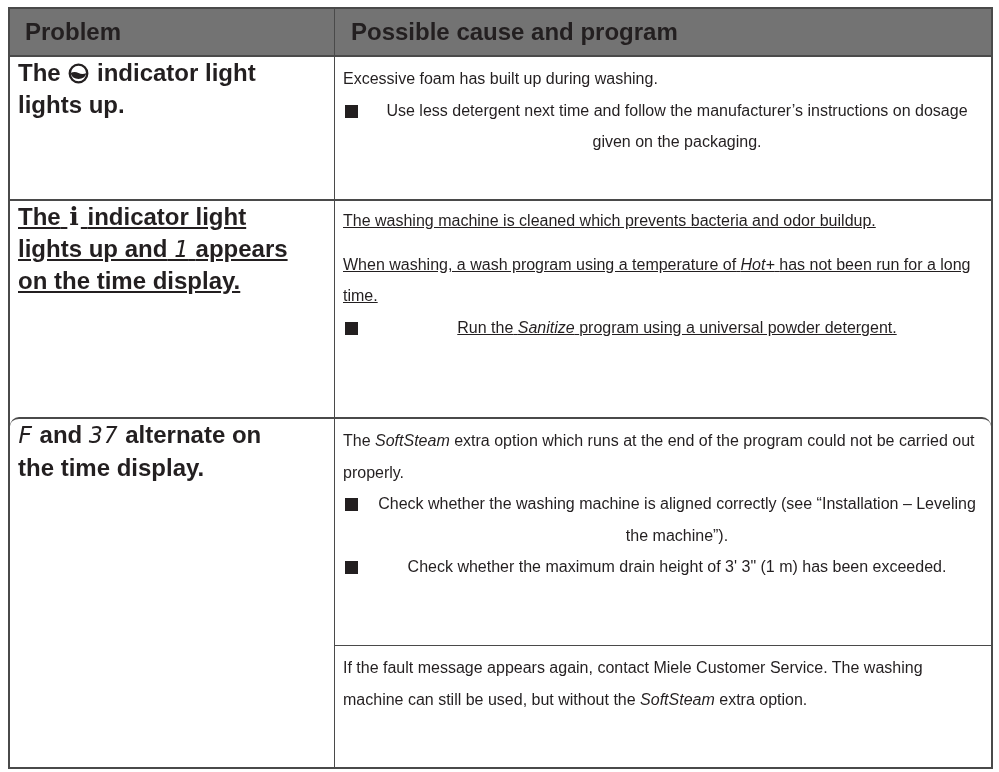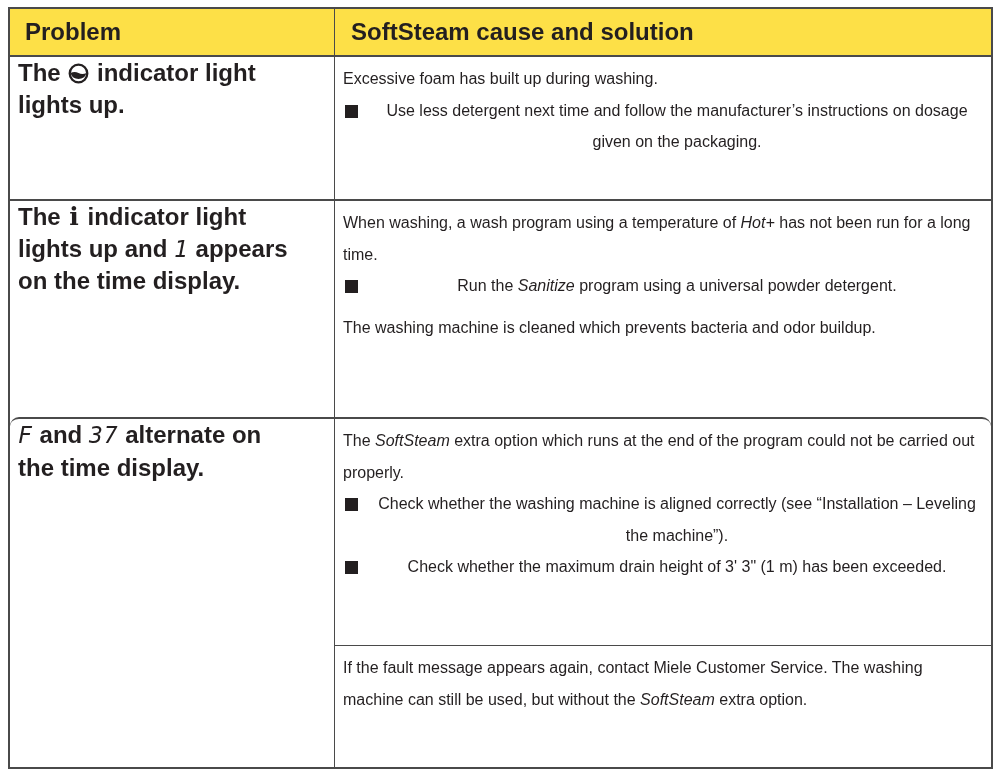--- a/index.html
+++ b/index.html
@@ -23,21 +23,21 @@
       border: 2px solid #4a4a4a;
       box-sizing: border-box;
       border-collapse: collapse;
     }
     .row {
       display: flex;
       border-top: 2px solid #4a4a4a;
     }
     .row.header {
       border-top: none;
-      background: #fde047;
+      background: #737373;
       height: 46px;
     }
     .cell-problem {
       width: 325px;
       box-sizing: border-box;
       border-right: 1.5px solid #4a4a4a;
       padding: 0 8px 8px 8px;
       font-weight: bold;
       font-size: 24px;
       line-height: 31.5px;
@@ -115,21 +115,21 @@
       letter-spacing: 1px;
     }
   </style>
 </head>
 <body>
 
 <div class="table">
 
   <div class="row header">
     <div class="cell-problem">Problem</div>
-    <div class="cell-solution">SoftSteam cause and solution</div>
+    <div class="cell-solution">Possible cause and program</div>
   </div>
 
   <div class="row" style="height:142px;">
     <div class="cell-problem">
       <span>The</span>
       <svg class="icon-foam" viewBox="0 0 22 22">
         <circle cx="11" cy="11" r="9.2" fill="none" stroke="#231f20" stroke-width="2.4"></circle>
         <path d="M2.6 10.5 Q7 8.5 11 10.5 Q15 12.5 19.4 10.5 A8.8 8.8 0 0 1 2.6 10.5 Z" fill="#231f20"></path>
       </svg>
       <span>indicator light</span><br>
@@ -139,48 +139,48 @@
       <div class="block">
         <p class="para">Excessive foam has built up during washing.</p>
         <div class="bullet">
           <span class="bullet-mark"></span>
           <span class="bullet-text">Use less detergent next time and follow the manufacturer’s instructions on dosage given on the packaging.</span>
         </div>
       </div>
     </div>
   </div>
 
-  <div class="row" style="height:216px;">
+  <div class="row" style="height:216px;text-decoration:underline;">
     <div class="cell-problem">
       <span>The</span>
       <span class="icon-info">i</span>
       <span>indicator light</span><br>
       <span>lights up and</span>
       <span class="seg">1</span>
       <span>appears</span><br>
       <span>on the time display.</span>
     </div>
     <div class="cell-solution">
+      <div class="block" style="padding-top:4px;">
+        <p class="para">The washing machine is cleaned which prevents bacteria and odor buildup.</p>
+      </div>
       <div class="block">
         <p class="para">
           <span>When washing, a wash program using a temperature of</span>
           <em>Hot+</em>
           <span>has not been run for a long time.</span>
         </p>
         <div class="bullet">
           <span class="bullet-mark"></span>
           <span class="bullet-text">
             <span>Run the</span>
             <em>Sanitize</em>
             <span>program using a universal powder detergent.</span>
           </span>
         </div>
-      </div>
-      <div class="block" style="padding-top:4px;">
-        <p class="para">The washing machine is cleaned which prevents bacteria and odor buildup.</p>
       </div>
     </div>
   </div>
 
   <div class="row" style="height:348px;border-radius:9px;">
     <div class="cell-problem">
       <span class="seg">F</span>
       <span>and</span>
       <span class="seg">37</span>
       <span>alternate on</span><br>

